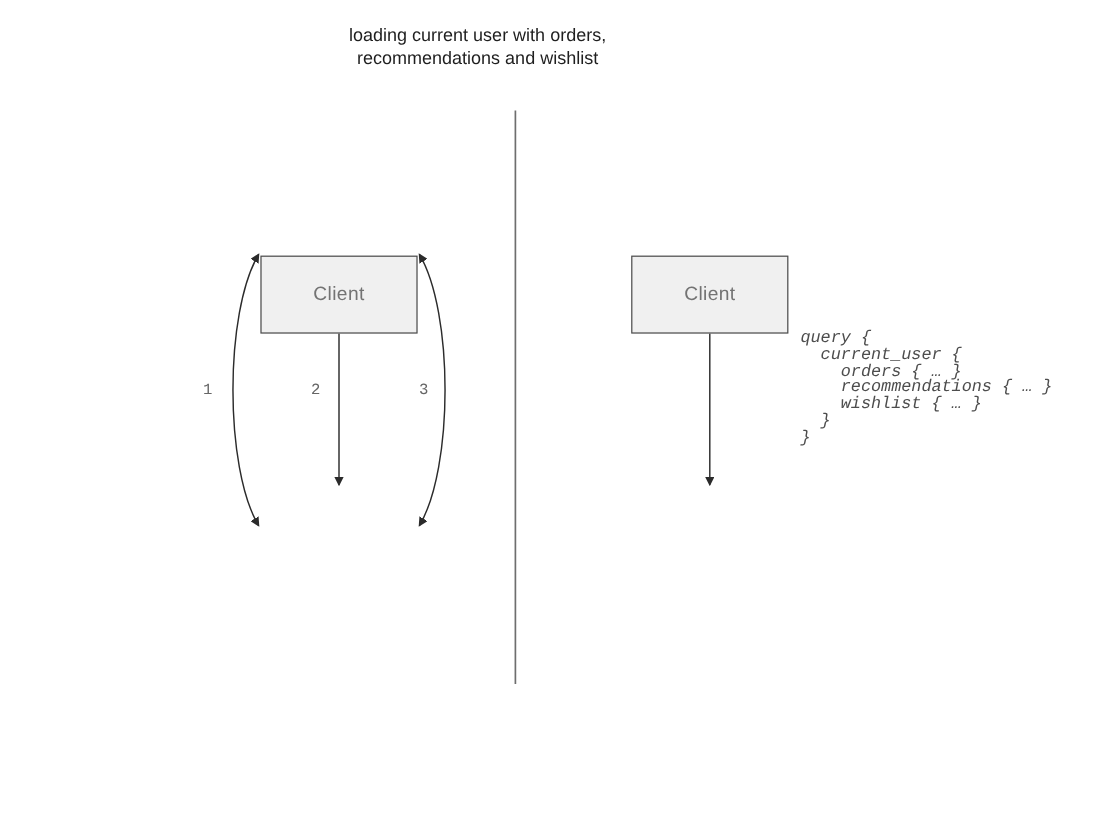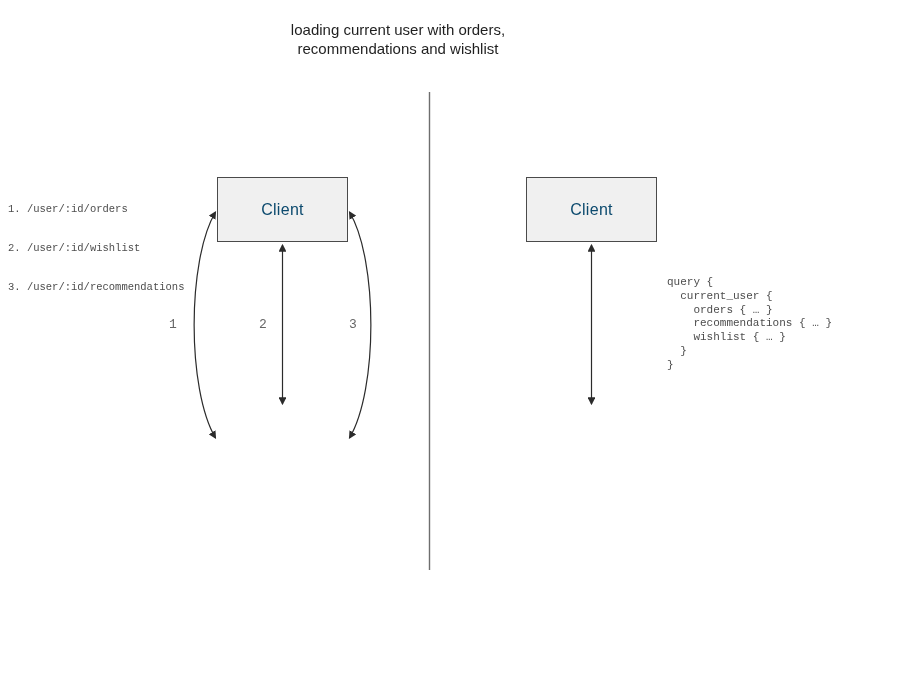--- a/index.html
+++ b/index.html
@@ -33,21 +33,22 @@
     position: absolute;
     width: 131px;
     height: 65px;
     background: #f0f0f0;
     border: 1.4px solid #4a4a4a;
     display: flex;
     align-items: center;
     justify-content: center;
     font-size: 16px;
     letter-spacing: 0.3px;
-    color: #0c4a6e;
+    color: #737373;
+    margin-top: 36px;
   }
   .box-client-rest   { left: 217px; top: 177px; }
   .box-rest-api      { left: 217px; top: 407px; }
   .box-client-gql    { left: 526px; top: 177px; }
   .box-graphql-api   { left: 526px; top: 407px; }
   .endpoints {
     position: absolute;
     left: 8px;
     top: 177px;
     font-family: "Liberation Mono", monospace;
@@ -65,24 +66,25 @@
     color: #666666;
   }
   .num-1 { left: 165px; top: 317px; }
   .num-2 { left: 255px; top: 317px; }
   .num-3 { left: 345px; top: 317px; }
   .query-code {
     position: absolute;
     left: 667px;
     top: 276px;
     font-family: "Liberation Mono", monospace;
-    font-size: 11px;
+    font-size: 14px;
     line-height: 13.8px;
     color: #4d4d4d;
     white-space: pre;
+    font-style: italic;
   }
 </style>
 </head>
 <body>
 
 <div class="canvas">
 
   <div class="title">loading current user with orders,
 recommendations and wishlist</div>
 
@@ -97,25 +99,20 @@
 
     <path d="M 215.5 212 C 187 260, 187 390, 215.5 438" fill="none" stroke="#2b2b2b" stroke-width="1.2" marker-start="url(#ah)" marker-end="url(#ah)"></path>
 
     <line x1="282.5" y1="245" x2="282.5" y2="404" stroke="#2b2b2b" stroke-width="1.2" marker-start="url(#ah)" marker-end="url(#ah)"></line>
 
     <path d="M 349.5 212 C 378 260, 378 390, 349.5 438" fill="none" stroke="#2b2b2b" stroke-width="1.2" marker-start="url(#ah)" marker-end="url(#ah)"></path>
 
     <line x1="591.5" y1="245" x2="591.5" y2="404" stroke="#2b2b2b" stroke-width="1.2" marker-start="url(#ah)" marker-end="url(#ah)"></line>
   </svg>
 
-  <div class="endpoints">
-    <div>1. /user/:id/orders</div>
-    <div>2. /user/:id/wishlist</div>
-    <div>3. /user/:id/recommendations</div>
-  </div>
 
   <div class="node-box box-client-rest">
     <span>Client</span>
   </div>
   <div class="node-box box-client-gql">
     <span>Client</span>
   </div>
 
   <div class="arrow-num num-1">1</div>
   <div class="arrow-num num-2">2</div>

